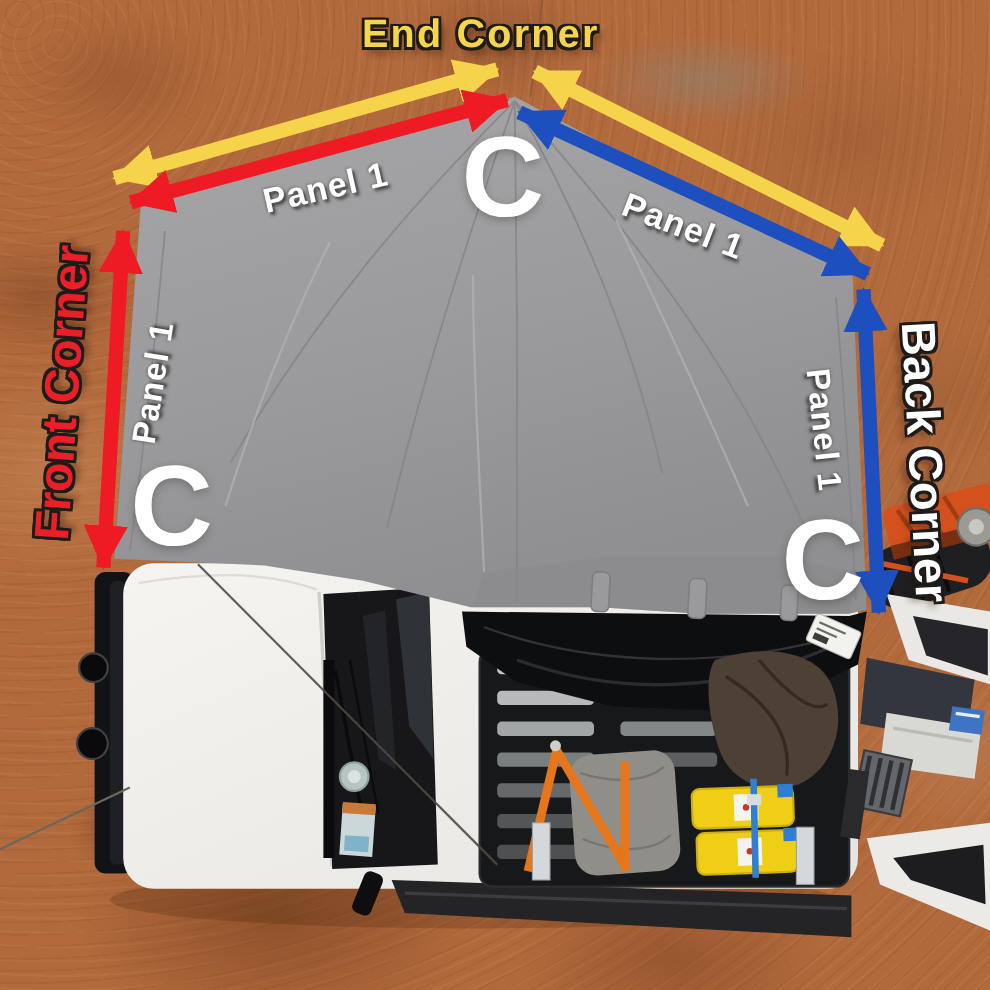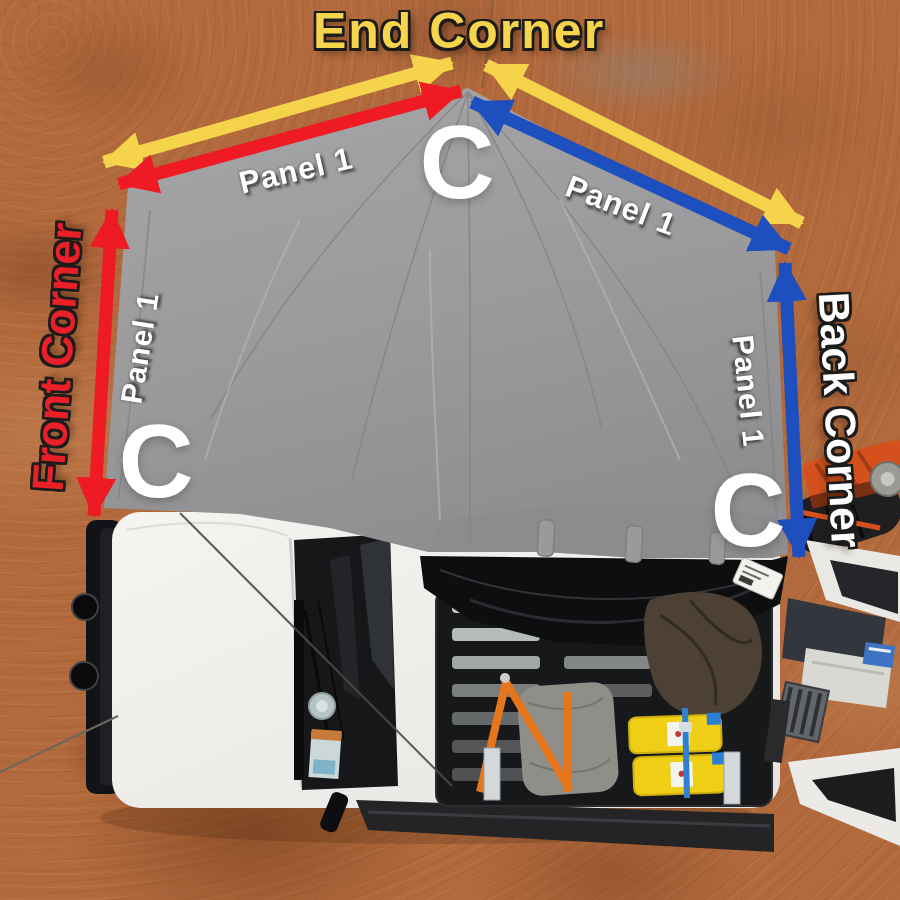--- a/index.html
+++ b/index.html
@@ -26,21 +26,21 @@
   svg.scene{position:absolute;left:0;top:0;}
   .label{position:absolute;white-space:nowrap;font-weight:bold;transform:translate(-50%,-50%);}
   .outlined{
     text-shadow:
       -2.5px -2.5px 0 #1e1c1a, 2.5px -2.5px 0 #1e1c1a,
       -2.5px  2.5px 0 #1e1c1a, 2.5px  2.5px 0 #1e1c1a,
       -2.5px  0    0 #1e1c1a, 2.5px  0    0 #1e1c1a,
        0   -2.5px  0 #1e1c1a, 0     2.5px 0 #1e1c1a,
        5px 6px 7px rgba(40,20,5,.45);
   }
-  .lbl-end{left:459px;top:31px;font-size:50px;letter-spacing:2px;color:var(--label-yellow);}
+  .lbl-end{left:437px;top:31px;font-size:36px;letter-spacing:2px;color:var(--label-yellow);}
   .lbl-front{left:57px;top:357px;font-size:44px;color:var(--label-red);
     transform:translate(-50%,-50%) rotate(-86deg);}
   .lbl-back{left:840px;top:420px;font-size:43px;color:var(--label-white);
     transform:translate(-50%,-50%) rotate(87deg);}
   .panel{color:#fff;font-size:31px;letter-spacing:1px;
     text-shadow:2px 3px 3px rgba(25,25,25,.7), -1px -1px 2px rgba(25,25,25,.25);}
   .panel-tl{left:296px;top:171px;transform:translate(-50%,-50%) rotate(-13deg);}
   .panel-tr{left:621px;top:206px;transform:translate(-50%,-50%) rotate(21deg);}
   .panel-l{left:140px;top:348px;font-size:30px;transform:translate(-50%,-50%) rotate(-81deg);}
   .panel-r{left:748px;top:391px;font-size:30px;transform:translate(-50%,-50%) rotate(84deg);}

